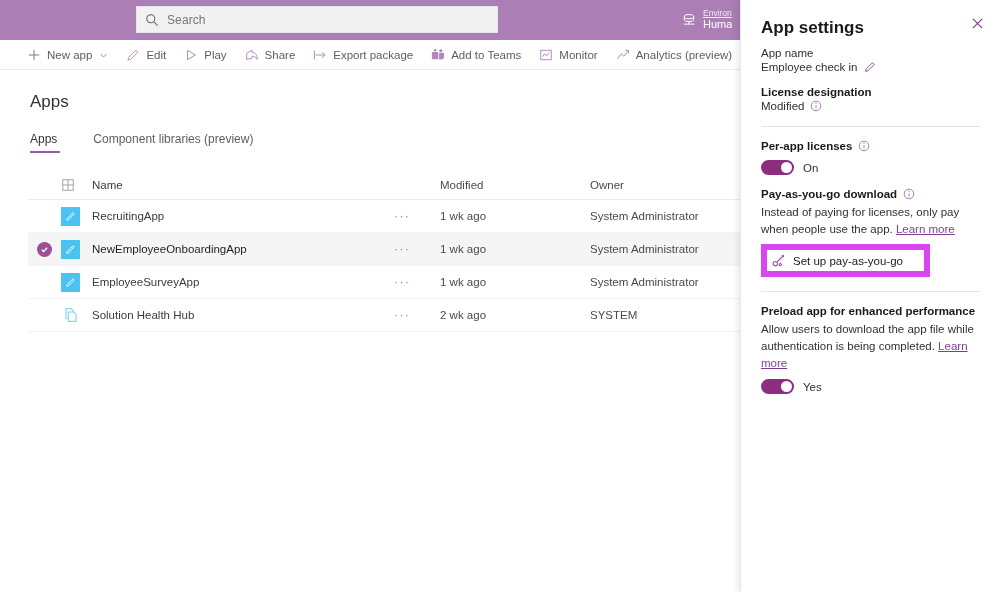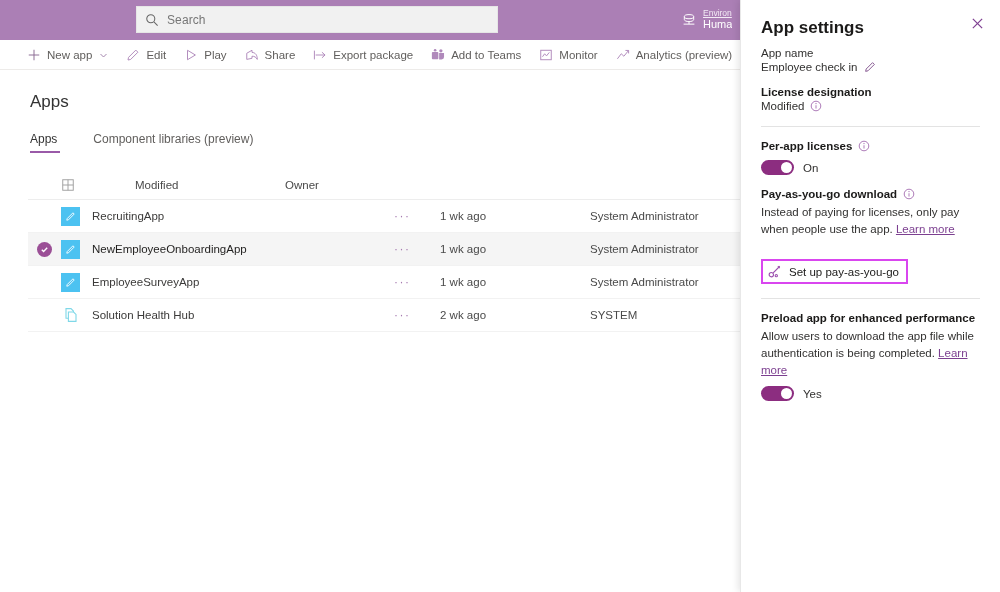--- a/index.html
+++ b/index.html
@@ -127,22 +127,22 @@
   .switch .knob {
     position: absolute; right: 2px; top: 2px; width: 11px; height: 11px;
     border-radius: 50%; background: #ffffff;
   }
   .switch-label { font-size: 11.5px; color: #323130; margin-left: 9px; }
 
   .desc { font-size: 11.5px; color: #323130; line-height: 1.45; margin-top: 4px; }
   .lnk { color: #7c3f90; text-decoration: underline; cursor: pointer; }
 
   .payg-wrap {
-    display: inline-block; margin-top: 22px;
-    border: 2px solid #d946ef; padding: 3px 7px 3px 4px;
+    display: inline-block; margin-top: 7px;
+    border: 6px solid #d946ef; padding: 3px 21px 3px 4px;
   }
   .payg-btn { display: flex; align-items: center; cursor: pointer; }
   .payg-btn .pi { width: 15px; height: 15px; color: #9b4fae; margin-right: 7px; flex: none; }
   .payg-btn .pt { font-size: 11.5px; color: #1b1a19; }
 </style>
 </head>
 <body>
 
 <div id="root">
 
@@ -297,20 +297,21 @@
         <div class="c-check"></div>
         <div class="c-icon">
           <span class="grid-icon">
             <svg viewBox="0 0 16 16" fill="none" stroke="currentColor" stroke-width="1.1">
               <rect x="2" y="2" width="12" height="12"></rect>
                 <line x1="8" y1="2" x2="8" y2="14"></line>
                 <line x1="2" y1="8" x2="14" y2="8"></line>
             </svg>
           </span>
         </div>
+        <div class="c-name">Name</div>
         <div class="c-dots"></div>
         <div class="c-mod">Modified</div>
         <div class="c-own">Owner</div>
       </div>
 
       <div class="row">
         <div class="c-check"></div>
         <div class="c-icon">
           <span class="app-tile">
             <svg viewBox="0 0 16 16" fill="none" stroke="currentColor" stroke-width="1.3">

